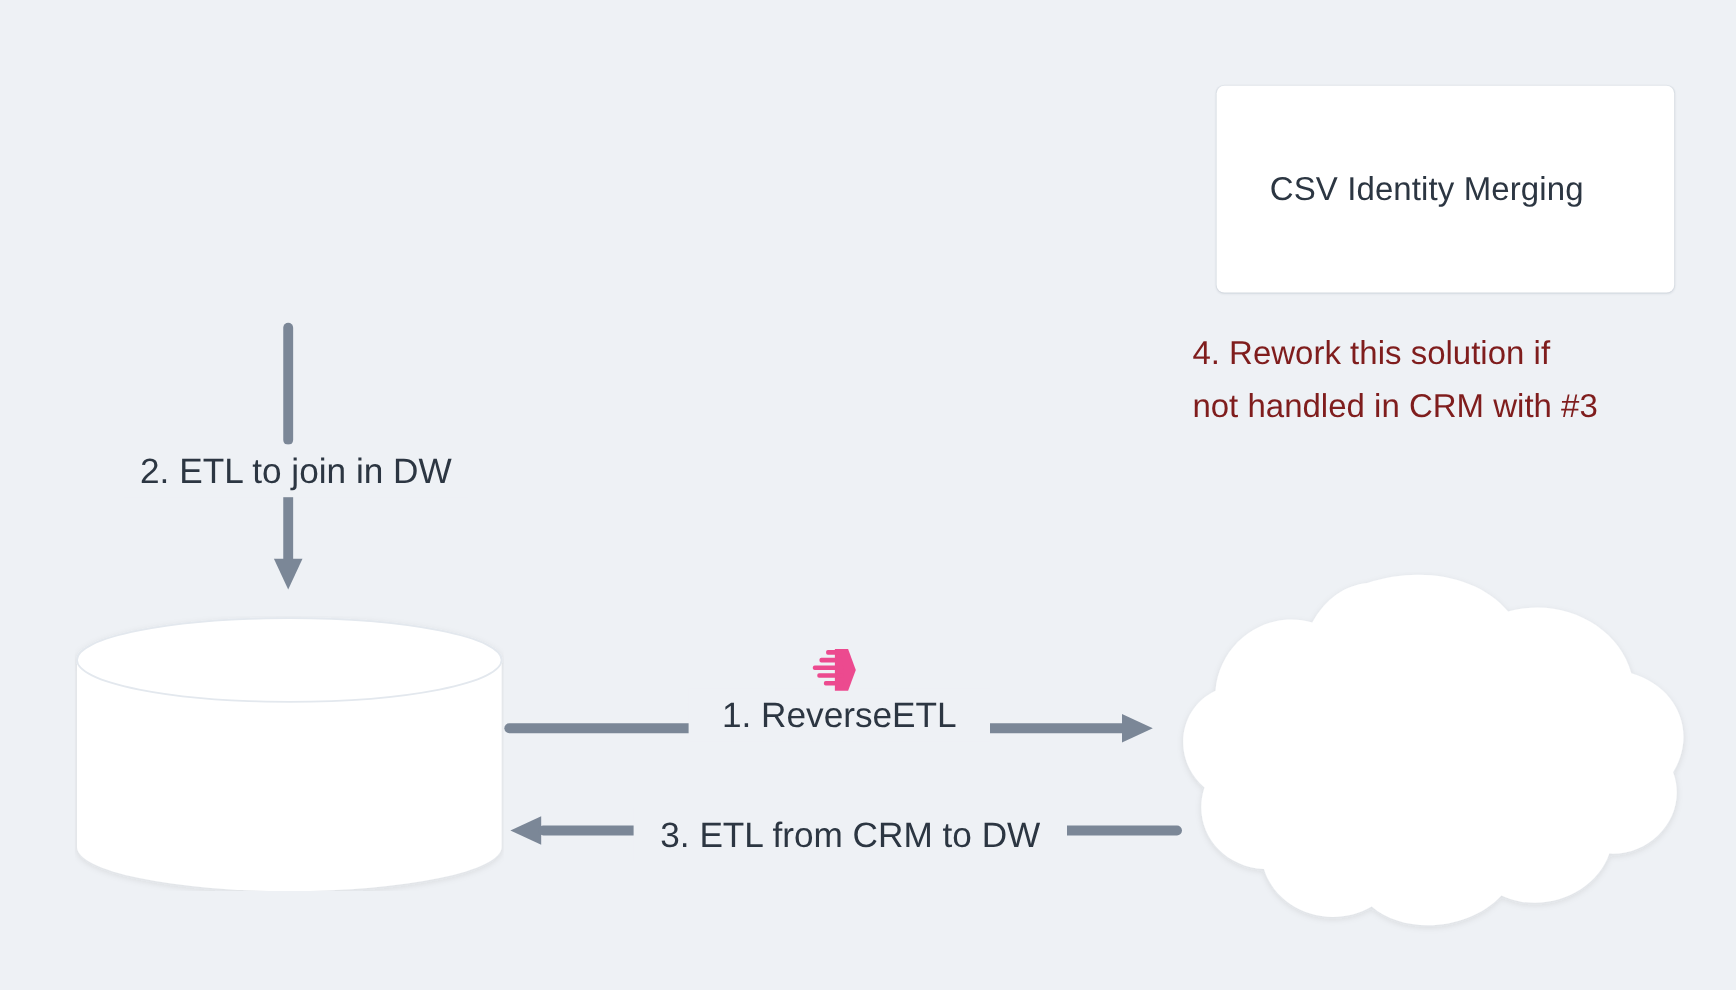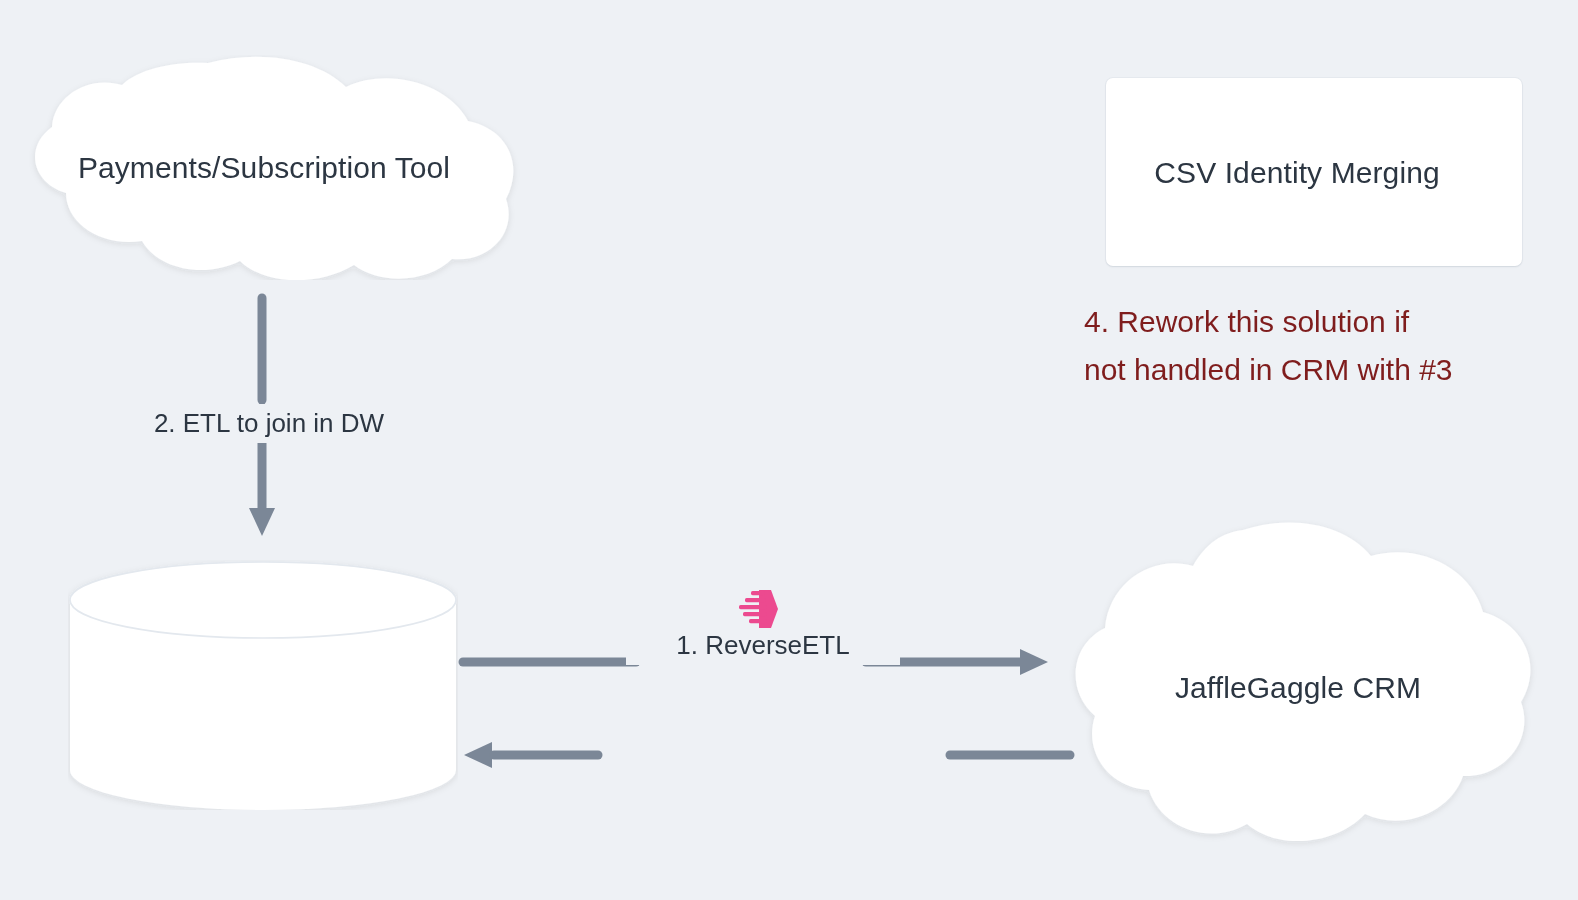--- a/index.html
+++ b/index.html
@@ -46,21 +46,21 @@
   .cyl-wrap { position: absolute; }
   .cyl-wrap svg { display: block; }
 
   
   .edge { position: absolute; }
   .edge svg { display: block; overflow: visible; }
 
   .edge-label {
     position: absolute;
     color: #2c3642;
-    font-size: 26px;
+    font-size: 32px;
     line-height: 1.5;
     text-align: center;
     background: #eef1f5;
     white-space: nowrap;
     padding: 0 7px;
   }
 
   
   .annotation {
     position: absolute;
@@ -73,46 +73,20 @@
 
   
   .logo-mark { position: absolute; }
   .logo-mark svg { display: block; }
 </style>
 </head>
 <body>
 
 <div id="canvas">
 
-  <div class="cloud-wrap" style="left:8px; top:55px;">
-    <svg width="512" height="225" viewBox="0 0 512 225" aria-hidden="true">
-      <defs>
-        <filter id="sh1" x="-20%" y="-20%" width="140%" height="150%">
-          <feDropShadow dx="0" dy="2" stdDeviation="3" flood-color="#2c3642" flood-opacity="0.10"></feDropShadow>
-        </filter>
-      </defs>
-      <g filter="url(#sh1)">
-        <path fill="#ffffff" d="
-          M 200 8
-          C 252 -6, 310 4, 338 32
-          C 380 12, 440 28, 460 66
-          C 500 74, 516 110, 498 144
-          C 510 178, 480 208, 444 204
-          C 420 228, 372 230, 346 210
-          C 310 232, 256 230, 232 206
-          C 196 224, 150 214, 134 186
-          C 92 192, 58 168, 58 138
-          C 24 128, 16 92, 44 72
-          C 46 40, 82 20, 114 30
-          C 132 12, 172 6, 200 8
-          Z"></path>
-      </g>
-    </svg>
-    <div class="node-label" style="left:0; top:89px; width:512px;">Payments/Subscription Tool</div>
-  </div>
 
   <div class="rect-node" style="left:1106px; top:78px; width:416px; height:188px;">
     <div class="node-label" style="left:0; top:71px; width:382px;">CSV Identity Merging</div>
   </div>
 
   <div class="annotation" style="left:1084px; top:298px; width:440px;">4. Rework this solution if
 not handled in CRM with #3</div>
 
   <div class="cyl-wrap" style="left:68px; top:560px;">
     <svg width="390" height="250" viewBox="0 0 390 250" aria-hidden="true">
@@ -150,21 +124,20 @@
           C 398 292, 350 312, 312 294
           C 282 326, 224 330, 194 304
           C 156 326, 108 308, 96 270
           C 56 268, 30 232, 42 196
           C 12 170, 18 124, 52 108
           C 56 62, 100 34, 140 46
           C 152 24, 170 12, 190 10
           Z"></path>
       </g>
     </svg>
-    <div class="node-label" style="left:0; top:144px; width:490px;">JaffleGaggle CRM</div>
   </div>
 
   <div class="edge" style="left:250px; top:296px;">
     <svg width="24" height="244" viewBox="0 0 24 244" aria-hidden="true">
       <line x1="12" y1="2" x2="12" y2="104" stroke="#7b8797" stroke-width="9" stroke-linecap="round"></line>
       <line x1="12" y1="140" x2="12" y2="214" stroke="#7b8797" stroke-width="9" stroke-linecap="round"></line>
       <path d="M 12 240 L -1 212 L 25 212 Z" fill="#7b8797"></path>
     </svg>
   </div>
   <div class="edge-label" style="left:112px; top:404px; width:300px;">2. ETL to join in DW</div>
@@ -191,14 +164,15 @@
     </svg>
   </div>
 
   <div class="edge" style="left:462px; top:741px;">
     <svg width="612" height="30" viewBox="0 0 612 30" aria-hidden="true">
       <path d="M 2 14 L 30 1 L 30 27 Z" fill="#7b8797"></path>
       <line x1="32" y1="14" x2="136" y2="14" stroke="#7b8797" stroke-width="9" stroke-linecap="round"></line>
       <line x1="488" y1="14" x2="608" y2="14" stroke="#7b8797" stroke-width="9" stroke-linecap="round"></line>
     </svg>
   </div>
+  <div class="edge-label" style="left:576px; top:735px; width:380px;">3. ETL from CRM to DW</div>
 
 </div>
 
 </body></html>

